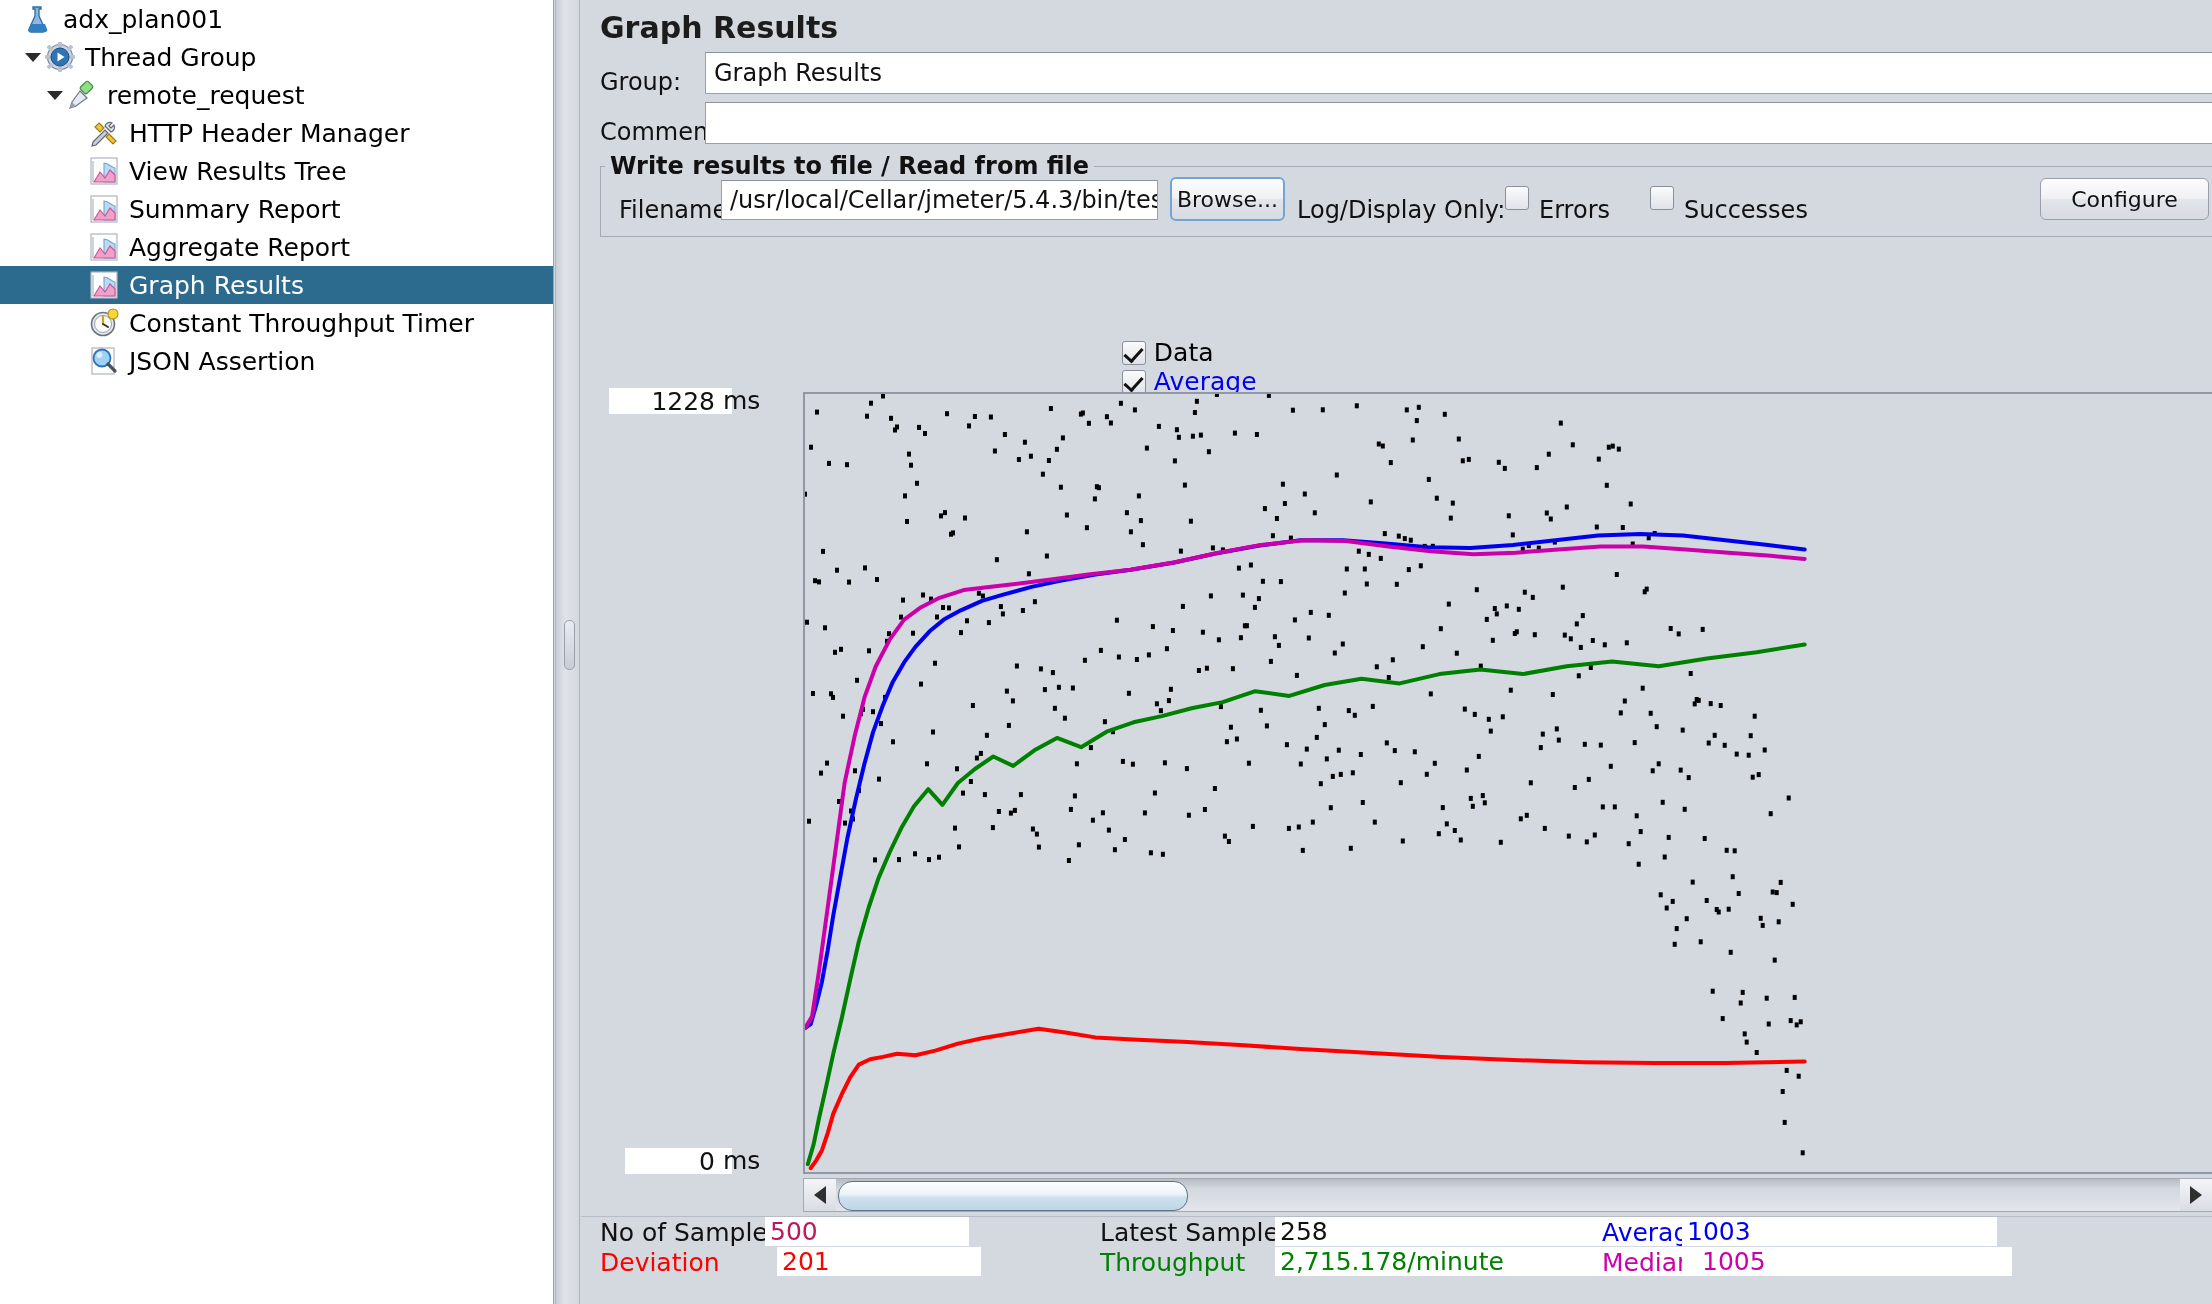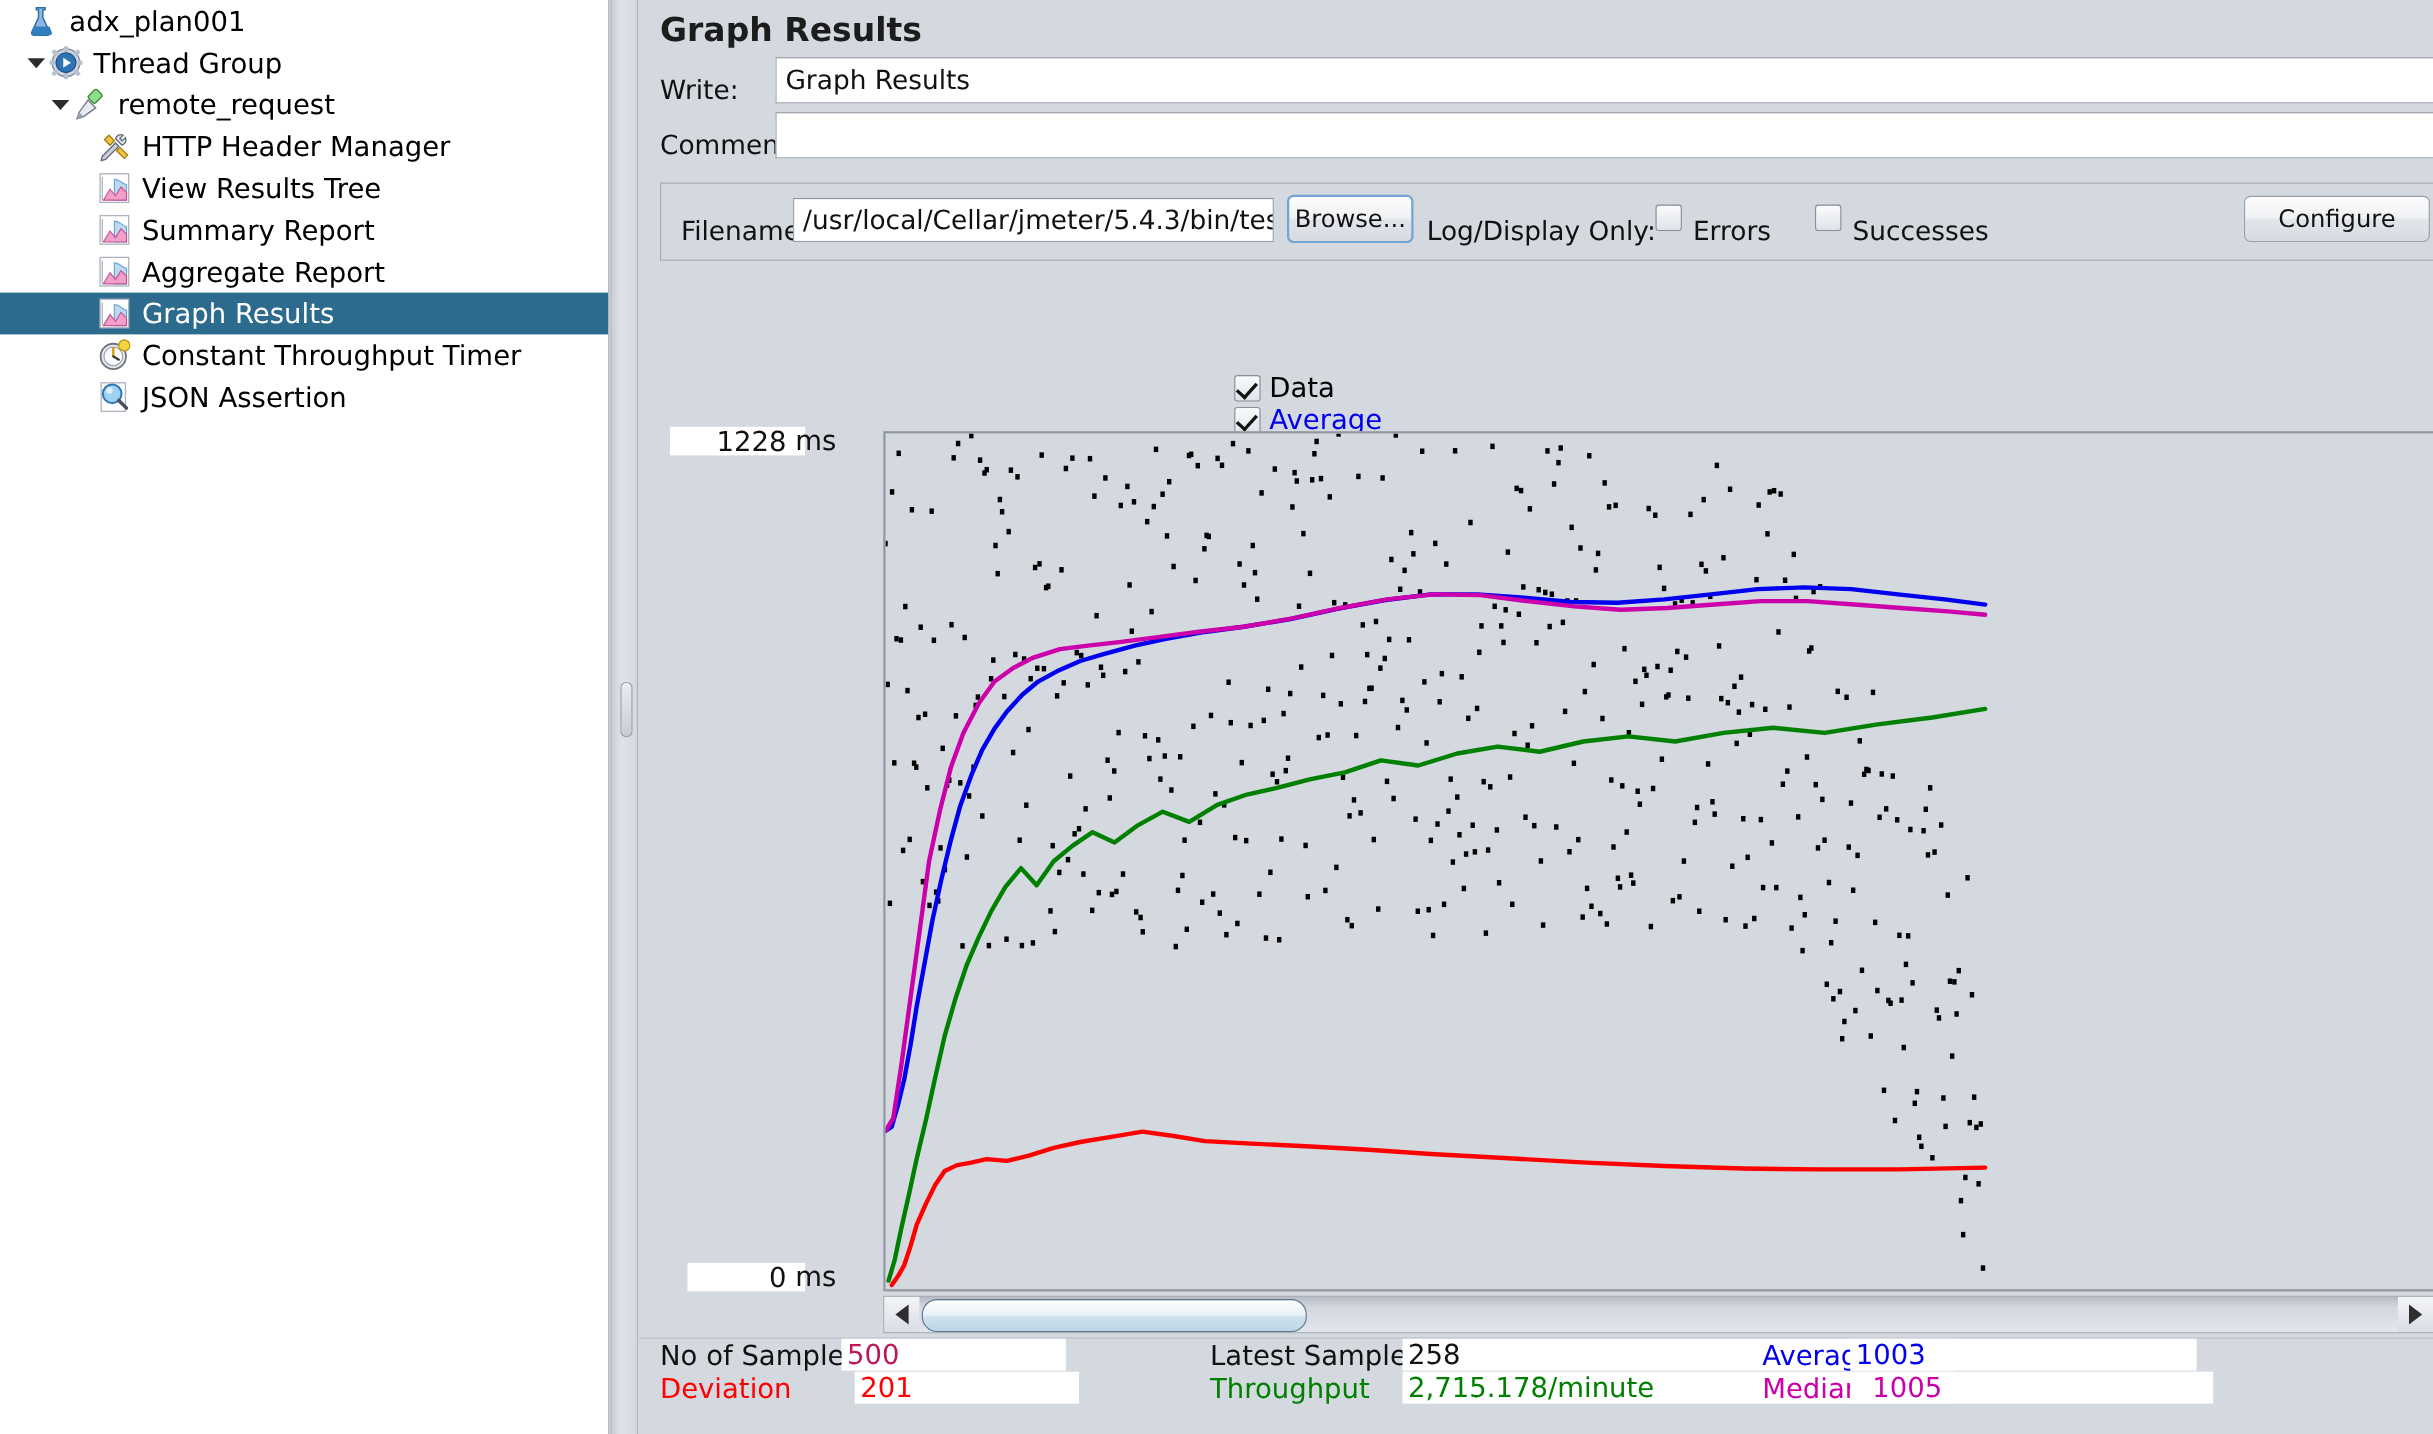--- a/index.html
+++ b/index.html
@@ -387,27 +387,28 @@
   </div>
 
   <div id="splitter">
     <div id="splitter-handle"></div>
   </div>
 
   <div id="right-panel">
 
     <div id="panel-title">Graph Results</div>
 
-    <div class="lbl" id="name-label">Write:</div>
+    <div class="lbl" id="name-label">Group:</div>
     <div class="txtfield" id="name-field" title="">Graph Results</div>
 
     <div class="lbl" id="comments-label">Comments:</div>
     <div class="txtfield" id="comments-field" title=""></div>
 
     <div id="filegroup"></div>
+    <div id="filegroup-title">Write results to file / Read from file</div>
 
     <div class="lbl" id="filename-label">Filename</div>
     <div class="txtfield" id="filename-field" title="">/usr/local/Cellar/jmeter/5.4.3/bin/test030720.jtl</div>
 
     <div class="btn" id="browse-btn">Browse...</div>
 
     <div class="lbl" id="logdisplay-label">Log/Display Only:</div>
     <div class="chk" id="err-chk"></div>
     <div class="lbl" id="errors-label">Errors</div>
     <div class="chk" id="succ-chk"></div>

